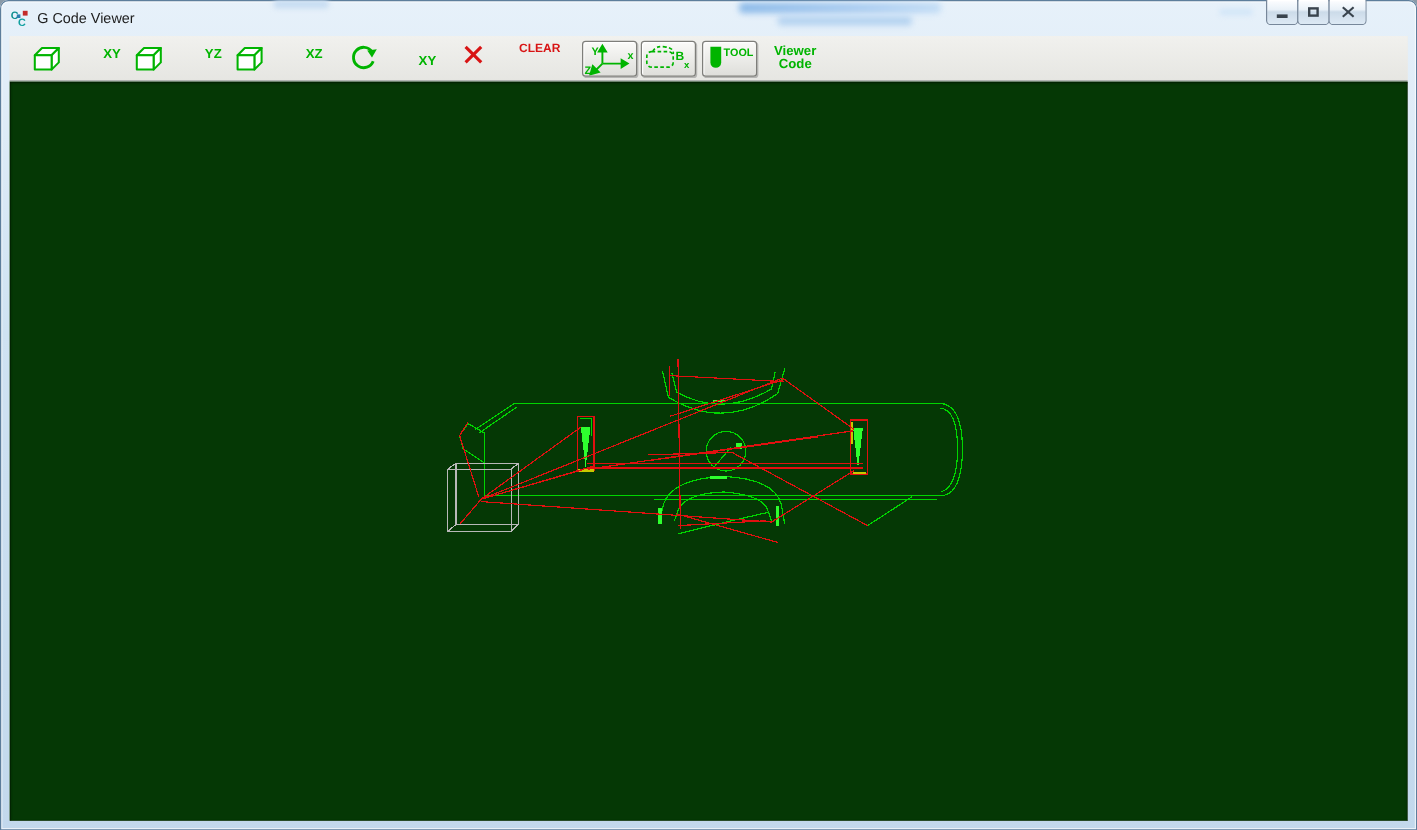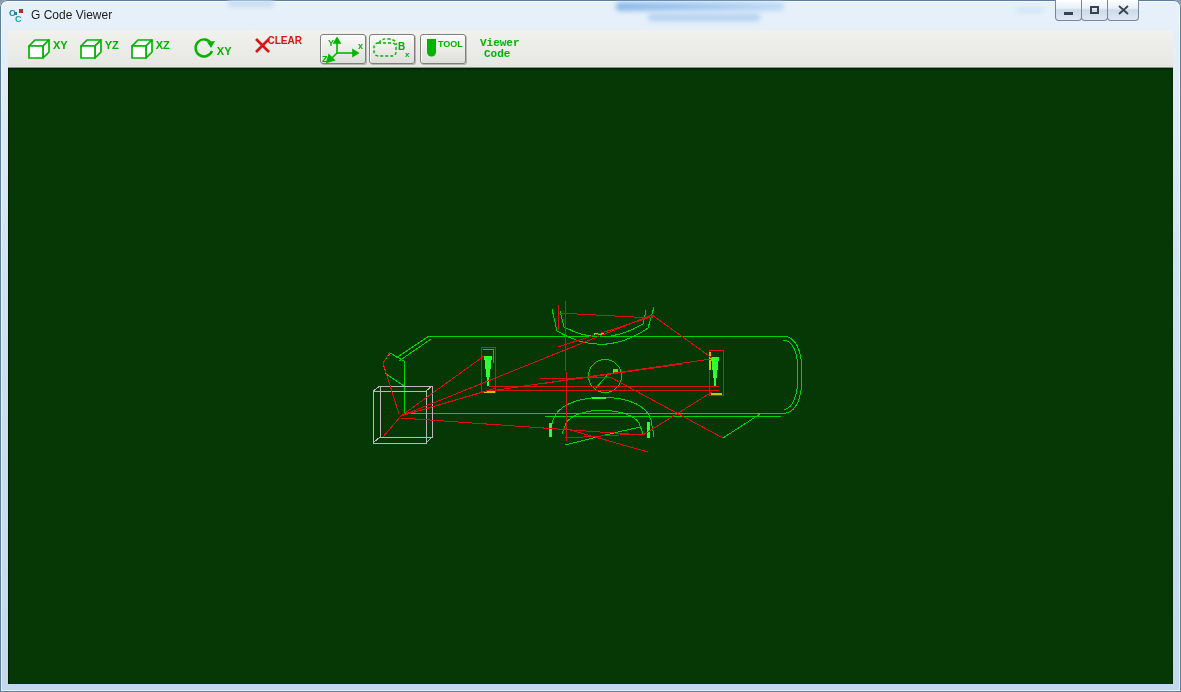--- a/index.html
+++ b/index.html
@@ -38,34 +38,34 @@
   .glyph-min { width:9px; height:3px; background:#39434d; margin-top:6px; }
   .glyph-max { width:9px; height:8px; border:2px solid #39434d; background:transparent; }
   
   .client { position:absolute; left:8px; right:8px; top:30px; bottom:8px; background:#ecece8; }
   .toolbar {
     position:absolute; left:0; right:0; top:0; height:38px;
     display:flex; align-items:center; padding-left:10px;
     background:linear-gradient(#f1f1ee, #e6e6e2);
     border-bottom:1px solid #8d9494;
   }
-  .tool-item { display:flex; align-items:flex-start; cursor:default; }
+  .tool-item { display:flex; align-items:flex-start; cursor:default;gap:33px; }
   .tool-item.low { align-items:flex-end; }
   .tb-label { font-size:11px; font-weight:bold; color:var(--tb-green); line-height:11px; margin-left:1px; }
   .tb-label.sup { margin-top:3px; }
   .tb-label.sub { margin-bottom:4px; }
   .tb-label.red { color:var(--tb-red); font-size:10px; margin-bottom:16px; margin-left:-4px; }
   .tb-btn {
     width:46px; height:30px; margin-top:0; padding:0;
     border:1px solid #7e7e7a; border-radius:3px;
     background:linear-gradient(#fafaf8, #dedeDA);
     box-shadow: inset 1px 1px 0 #ffffff, 1px 1px 0 rgba(90,90,90,.35);
     display:flex; align-items:center; justify-content:center;
   }
-  .viewer-setup { margin-left:14px; font-size:11px; font-weight:bold; color:var(--tb-green); line-height:11px;font-family:Liberation Mono, monospace; }
+  .viewer-setup { margin-left:14px; font-size:11px; font-weight:bold; color:var(--tb-green); line-height:11px; }
   .viewer-setup .l2 { padding-left:4px; }
   svg text { font-family:"Liberation Sans", sans-serif; }
   
   .canvas {
     position:absolute; left:0; right:0; top:38px; bottom:0;
     background:#053805; overflow:hidden;
     box-shadow: inset 0 1px 2px rgba(0,0,0,.55), inset 1px 0 1px rgba(0,0,0,.35);
   }
   #drawing { position:absolute; left:-8px; top:-68px; width:1181px; height:692px; shape-rendering:crispEdges; }
 </style>

